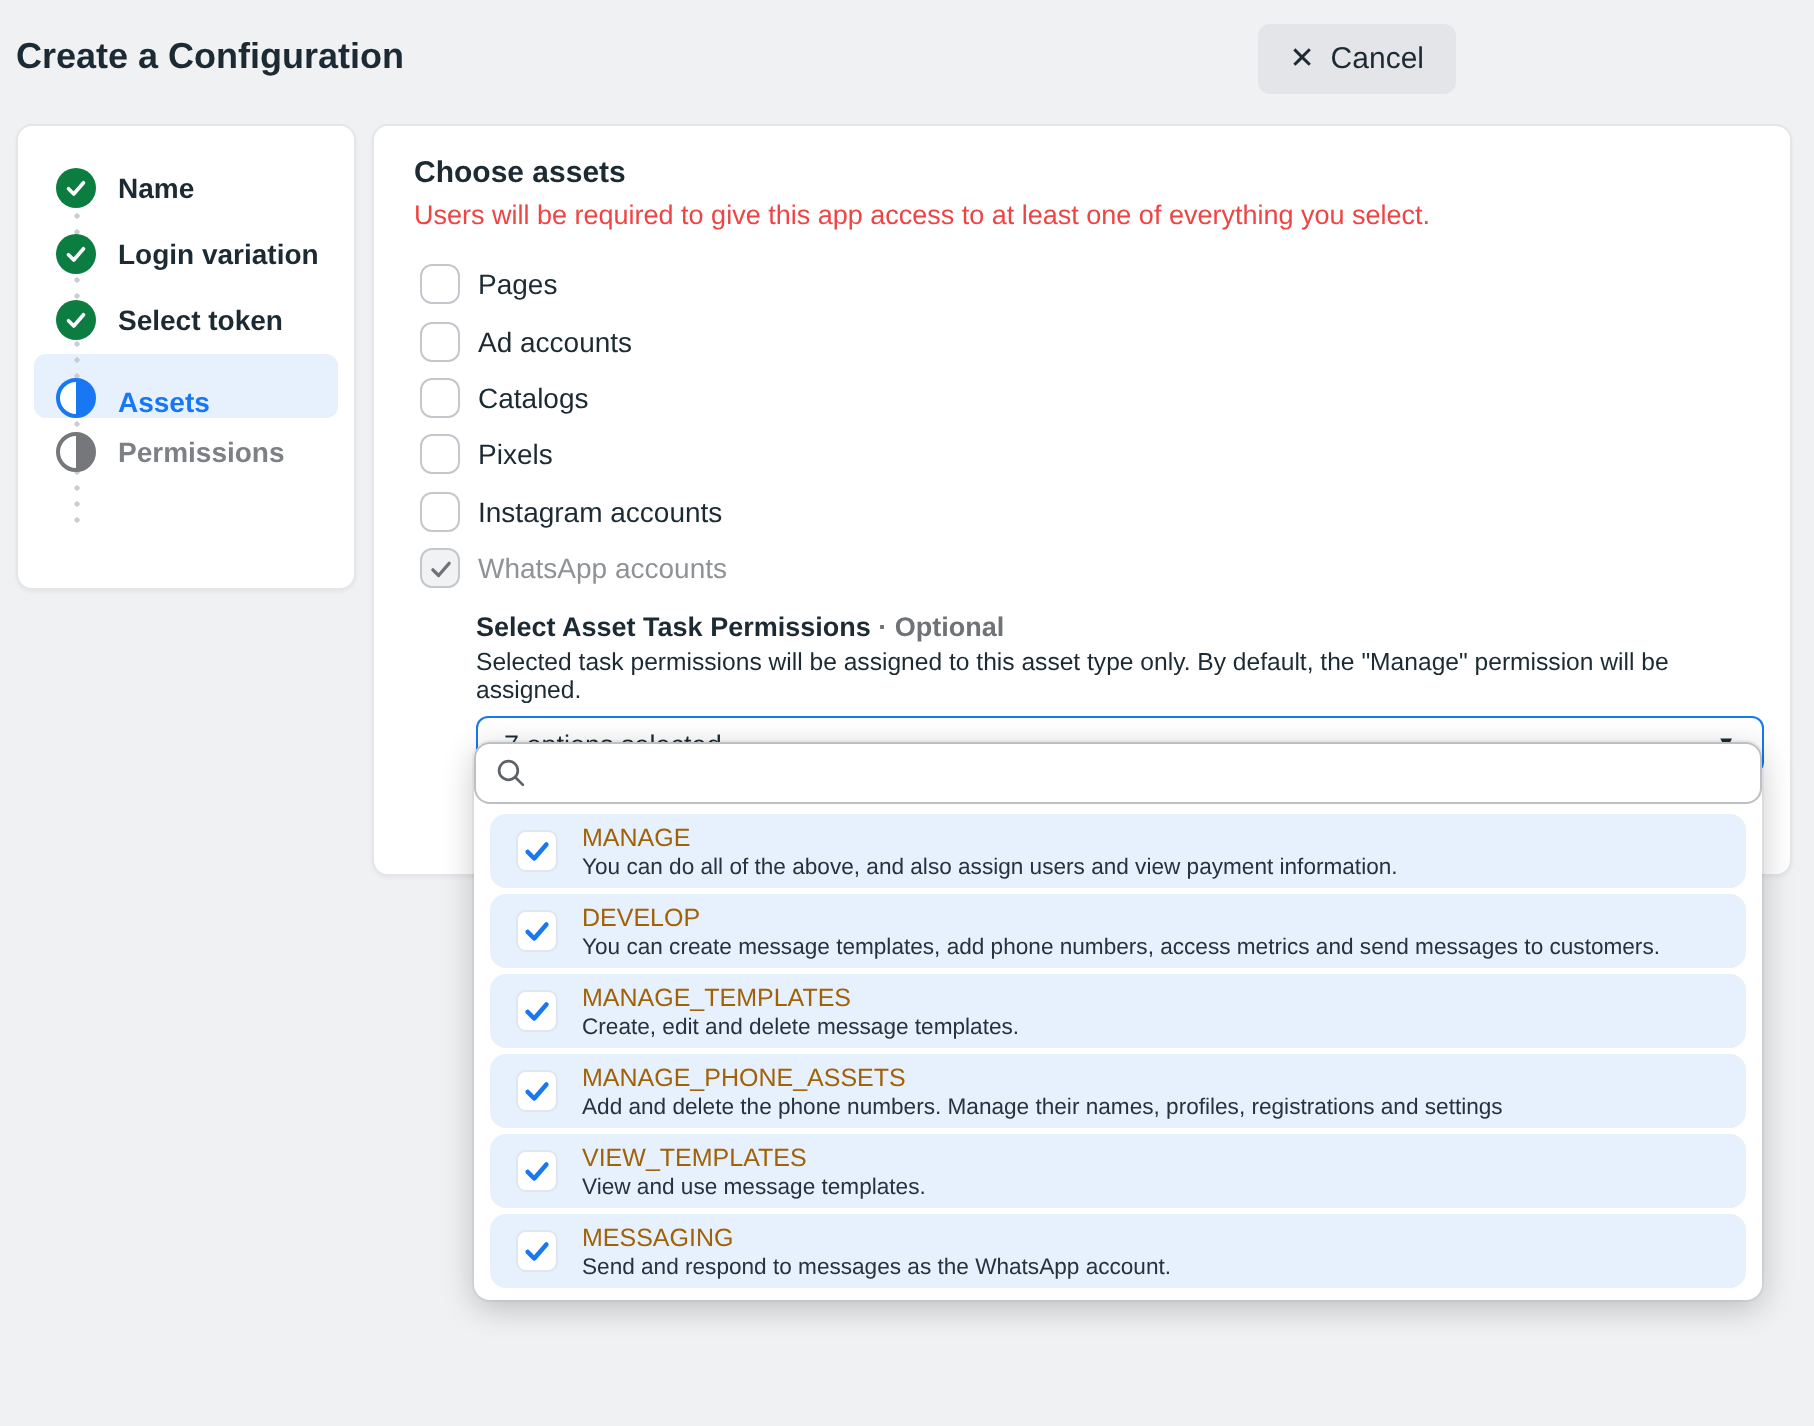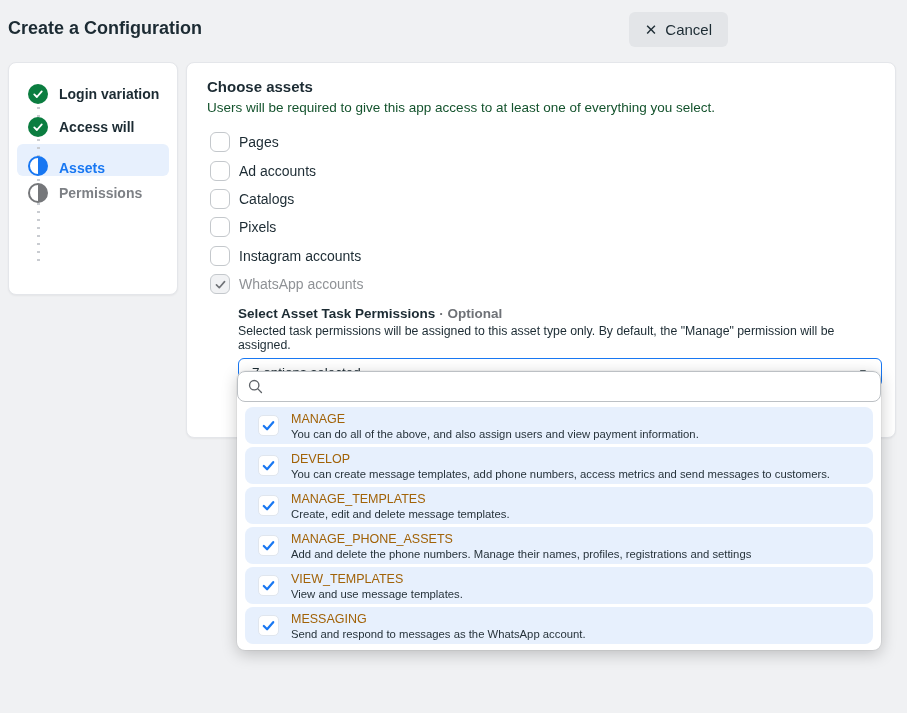--- a/index.html
+++ b/index.html
@@ -61,21 +61,21 @@
   }
   .step-label { font-size:14px; font-weight:700; color:#1c2b33; }
   .step.active .step-label { color:#1877f2; }
   .step.pending .step-label { color:#7d8085; }
   
   .main {
     position:absolute; left:186px; top:62px; width:710px; height:376px;
     padding:15px 20px;
   }
   .main-title { font-size:15px; font-weight:700; margin-bottom:5px; }
-  .main-subtitle { font-size:13.5px; color:#14532d; margin-bottom:13px; }
+  .main-subtitle { font-size:13.5px; color:#ef4444; margin-bottom:13px; }
   .asset-row {
     height:28.4px; display:flex; align-items:center; gap:9px;
     padding-left:3px;
   }
   .checkbox {
     width:20px; height:20px; flex:0 0 20px;
     background:#fff; border:1px solid #c4c8cc; border-radius:6px;
     display:flex; align-items:center; justify-content:center; cursor:pointer;
   }
   .checkbox.disabled { background:#f1f2f4; cursor:default; }
@@ -133,38 +133,46 @@
   <div class="page-title">Create a Configuration</div>
   <button class="cancel-btn">
     <span class="x-icon">✕</span>
     <span>Cancel</span>
   </button>
 </div>
 
 <div class="sidebar card">
   <div class="step-dots"></div>
 
-
   <div class="step">
     <span class="step-icon done">
       <svg width="12" height="12" viewBox="0 0 16 16">
           <path d="M3 8.5 L6.5 12 L13 4.5" stroke="#fff" stroke-width="2.4" fill="none" stroke-linecap="round" stroke-linejoin="round"></path>
         </svg>
     </span>
-    <span class="step-label">Login variation</span>
-  </div>
-
+    <span class="step-label">Name</span>
+  </div>
 
   <div class="step">
     <span class="step-icon done">
       <svg width="12" height="12" viewBox="0 0 16 16">
           <path d="M3 8.5 L6.5 12 L13 4.5" stroke="#fff" stroke-width="2.4" fill="none" stroke-linecap="round" stroke-linejoin="round"></path>
         </svg>
     </span>
-    <span class="step-label">Access will</span>
+    <span class="step-label">Login variation</span>
+  </div>
+
+
+  <div class="step">
+    <span class="step-icon done">
+      <svg width="12" height="12" viewBox="0 0 16 16">
+          <path d="M3 8.5 L6.5 12 L13 4.5" stroke="#fff" stroke-width="2.4" fill="none" stroke-linecap="round" stroke-linejoin="round"></path>
+        </svg>
+    </span>
+    <span class="step-label">Select token</span>
   </div>
 
   <div class="step active">
     <span class="step-icon half-blue"></span>
     <span class="step-label">Assets</span>
   </div>
 
   <div class="step pending">
     <span class="step-icon half-gray"></span>
     <span class="step-label">Permissions</span>

